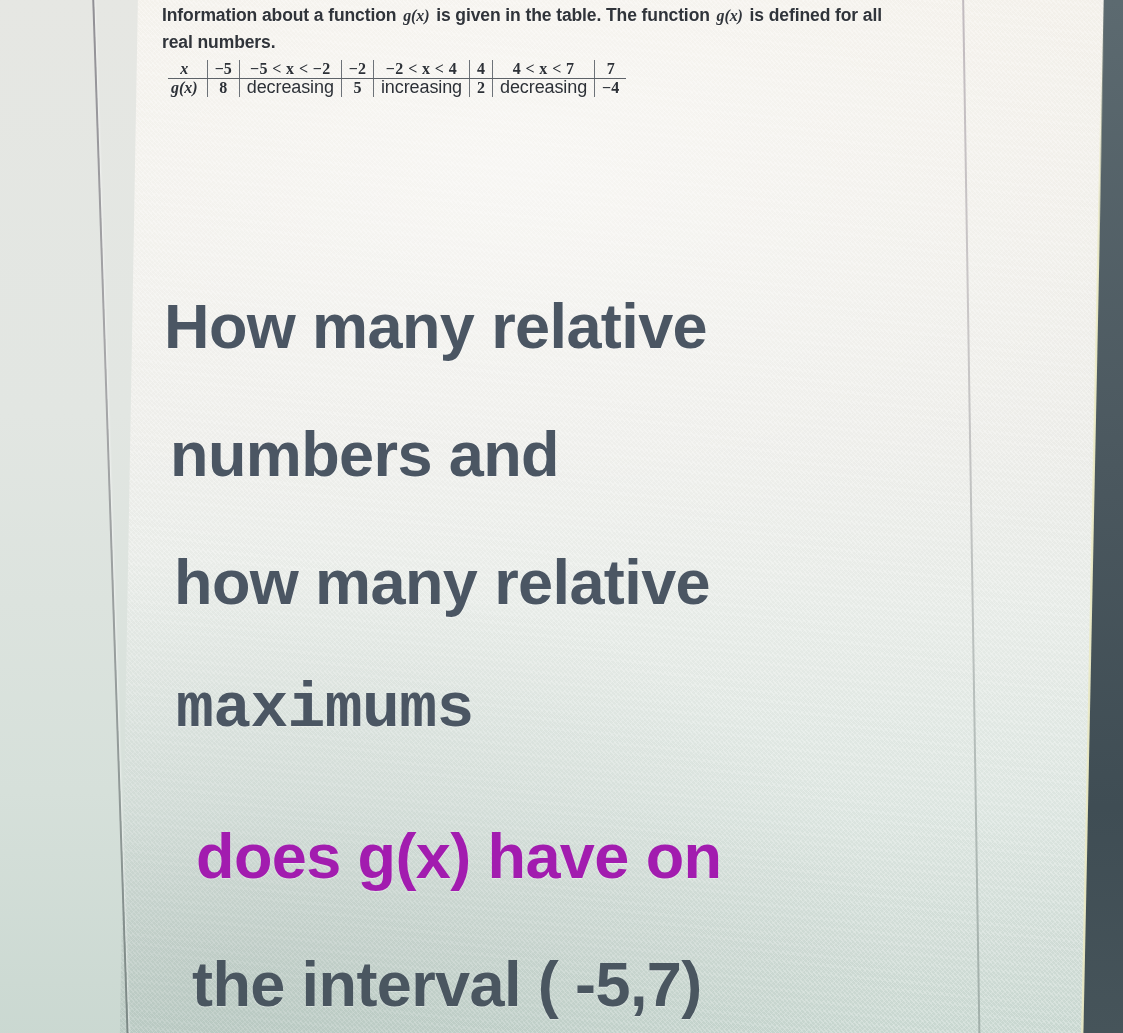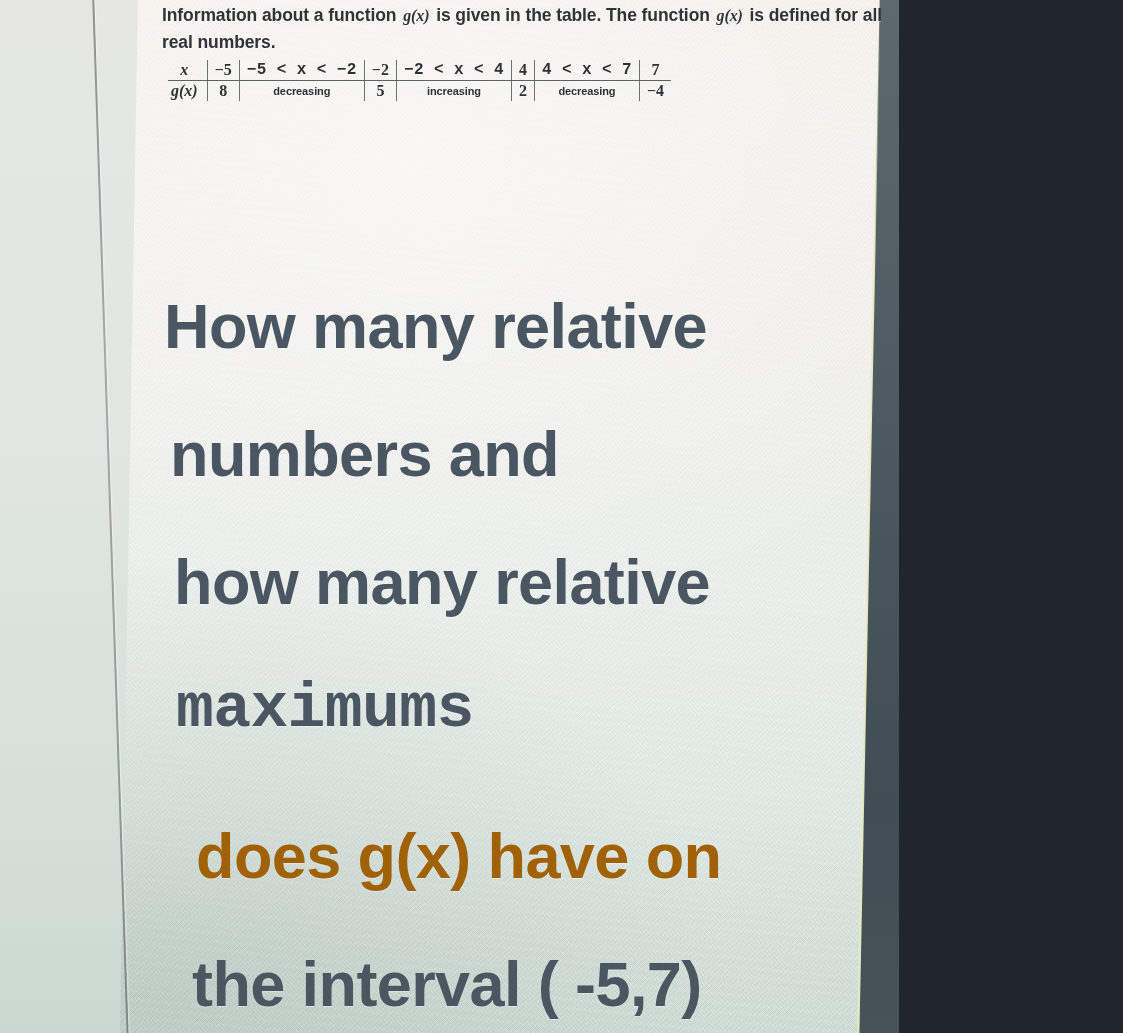--- a/index.html
+++ b/index.html
@@ -2,21 +2,21 @@
 <html><head>
 <meta charset="utf-8">
 <style>
   html, body {
     margin: 0;
     padding: 0;
     background: #20262b;
   }
   .photo {
     position: relative;
-    width: 899px;
+    width: 1123px;
     height: 1033px;
     overflow: hidden;
     font-family: "Liberation Sans", sans-serif;
     background: #ecebe6;
   }
 
   
   .paper-base {
     position: absolute;
     inset: 0;
@@ -170,47 +170,47 @@
     border-right: 1.6px solid #6d7278;
     padding-right: 9px;
     padding-left: 3px;
   }
   .mvar {
     font-family: "Liberation Serif", serif;
     font-style: italic;
     font-weight: 700;
   }
   .ineq {
-    font-family: Liberation Mono, monospace;
+    font-family: Liberation Serif, serif;
     font-size: 16px;
     letter-spacing: .4px;
     margin-top: 39px;
   }
-  .word { font-family: "Liberation Sans", sans-serif; font-size: 11px; font-weight: 700; letter-spacing: -.1px;}
+  .word { font-family: "Liberation Sans", sans-serif; font-size: 18px; font-weight: 400; letter-spacing: -.1px;}
   .num  { font-family: "Liberation Serif", serif; font-size: 16px; font-weight: 700; }
 
   
   .question {
     position: absolute;
     left: 160px;
     top: 262px;
     width: 780px;
     font-size: 63px;
     line-height: 128px;
     font-weight: 600;
     color: #4b5663;
     letter-spacing: -0.6px;
     text-shadow: 0 1px 1px rgba(255,255,255,.35);
   }
   .q-line { white-space: nowrap; }
   .q-line.l1 { margin-left: 4px; }
   .q-line.l2 { margin-left: 10px; }
   .q-line.l3 { margin-left: 14px; }
   .q-line.l4 { margin-left: 16px; font-family: Liberation Mono, monospace; }
-  .q-line.l5 { margin-left: 36px; margin-top: 18px; color:#a16207; }
+  .q-line.l5 { margin-left: 36px; margin-top: 18px; color:#a21caf; }
   .q-line.l6 { margin-left: 32px; color:#4a5660; }
 </style>
 </head>
 <body>
 
 <div class="photo">
 
   <div class="paper-base"></div>
   <div class="paper-grain"></div>
   <div class="paper-vignette"></div>

